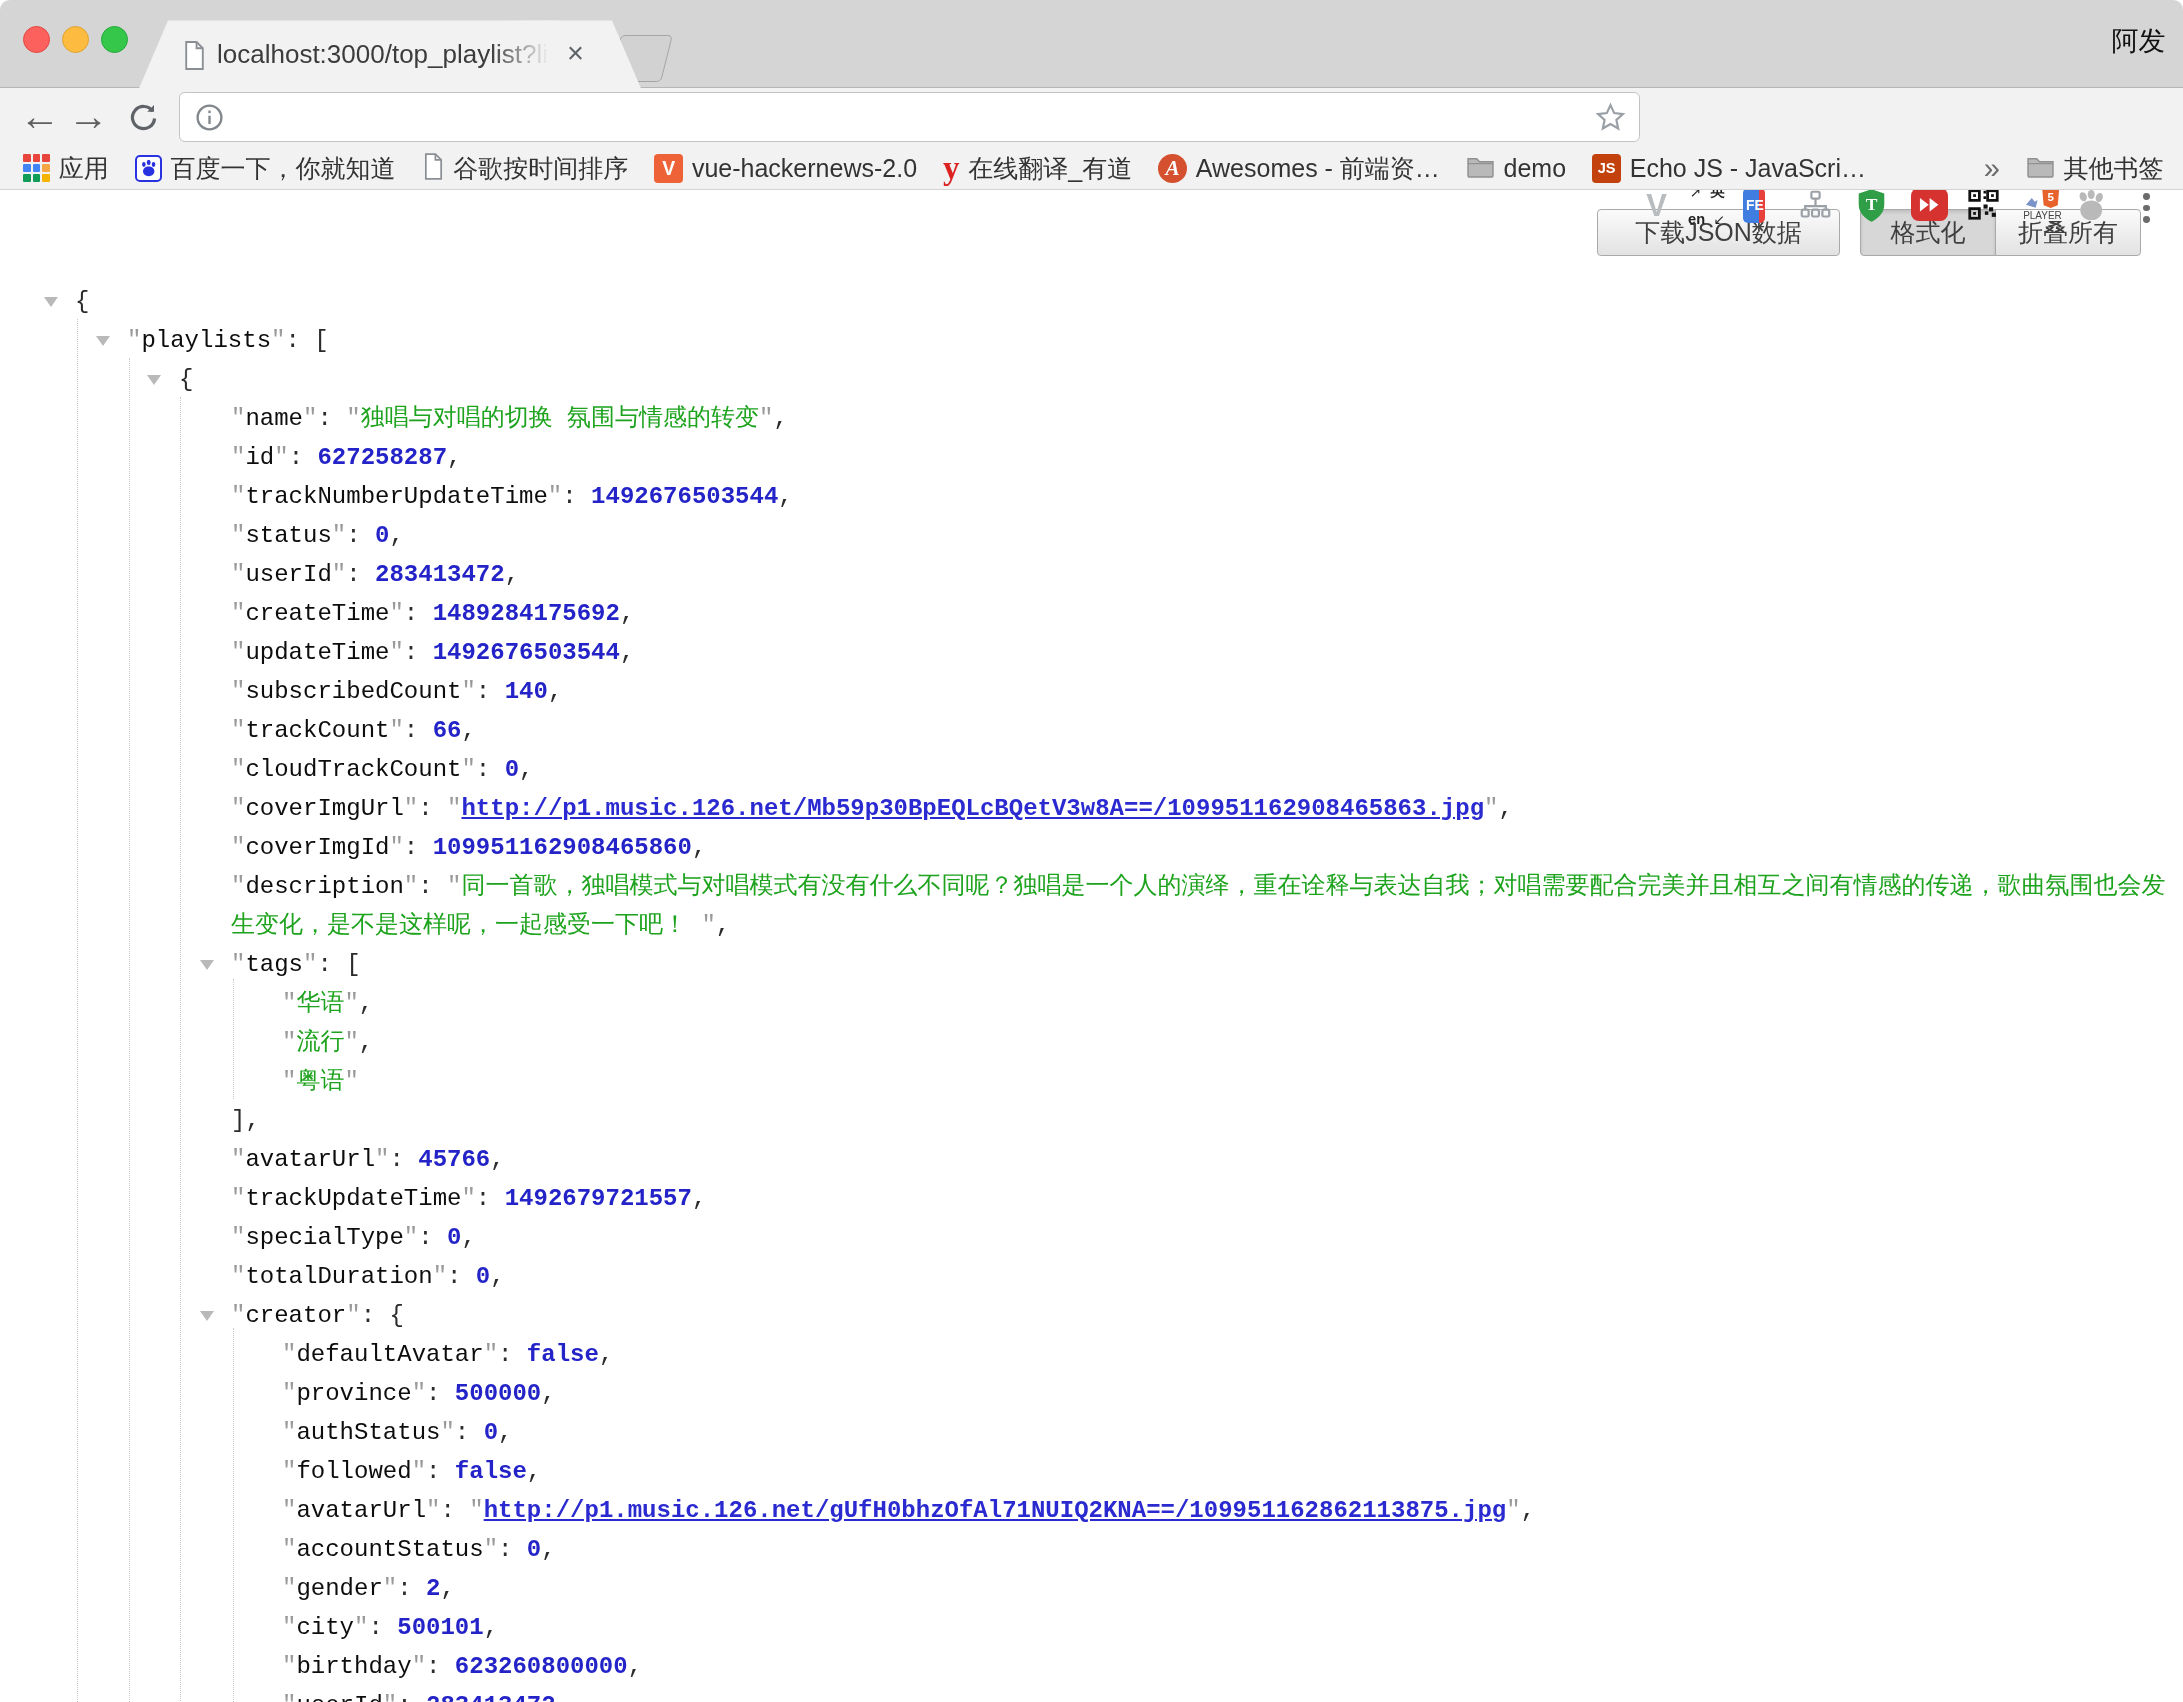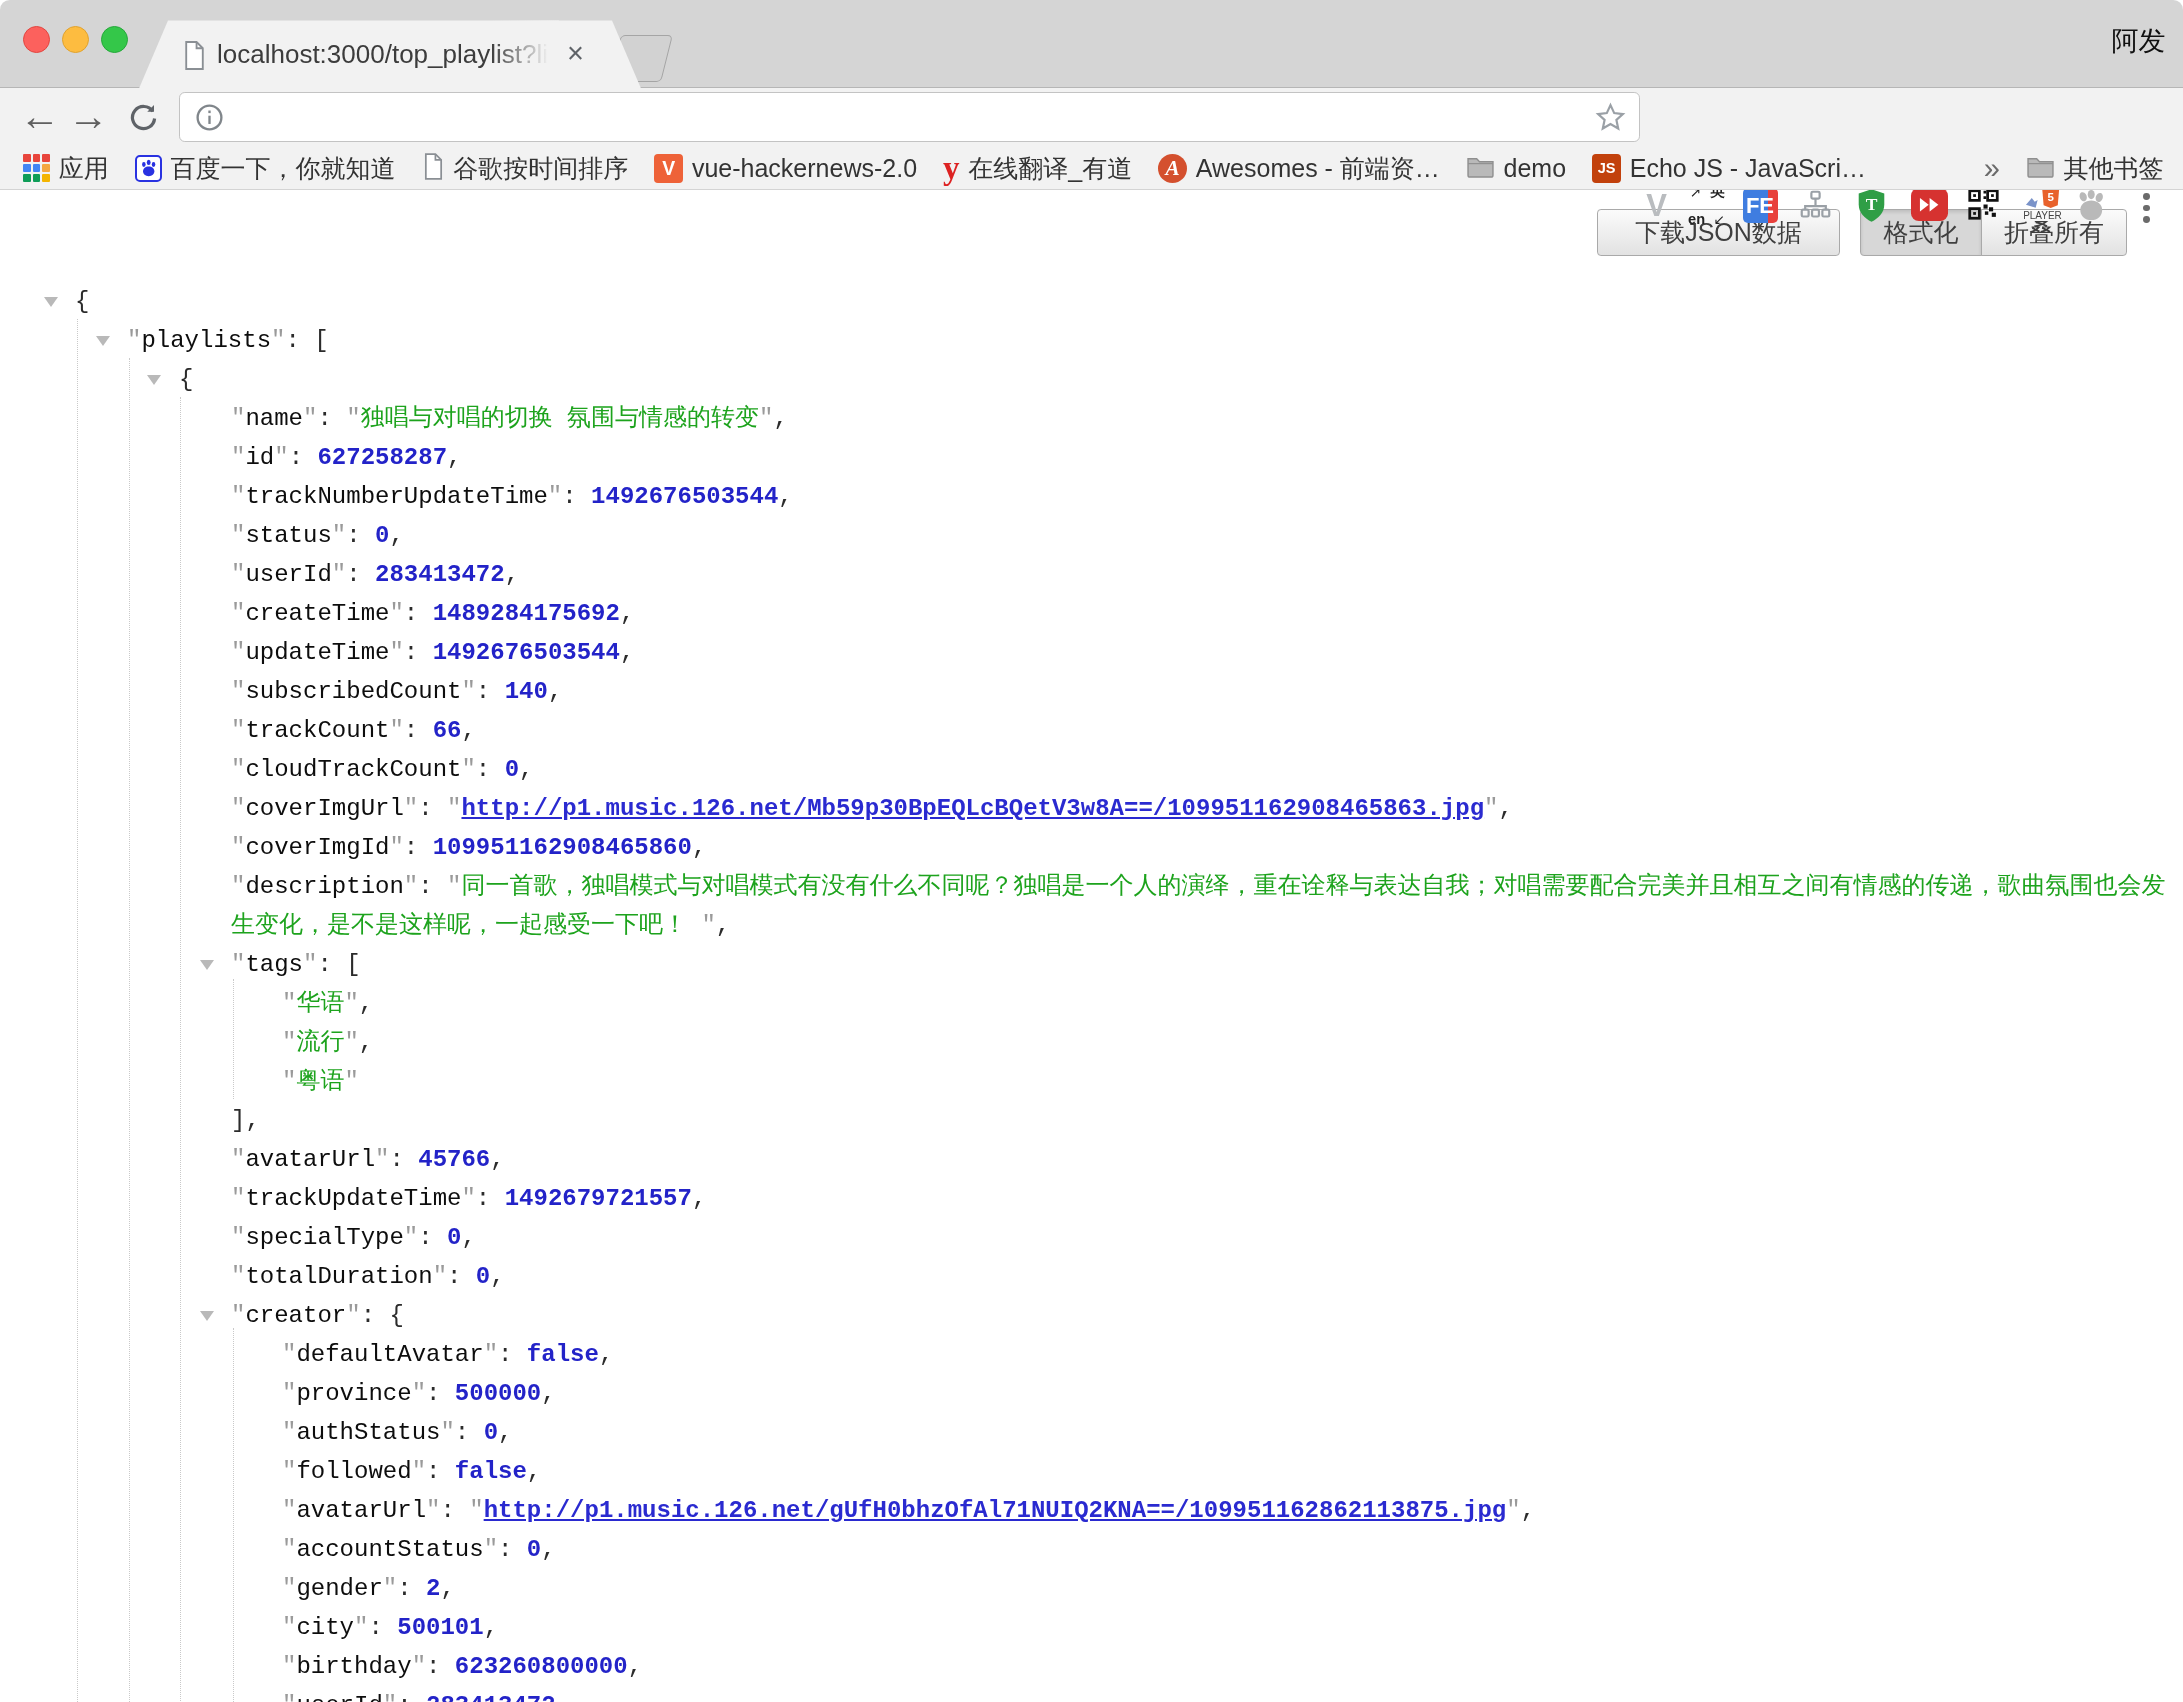--- a/index.html
+++ b/index.html
@@ -35,22 +35,22 @@
   .url-text{position:absolute;left:56px;top:0;height:49px;line-height:49px;font-size:29px;white-space:nowrap;}
   .url-host{color:#1b1b1b;} .url-rest{color:#8b8b8b;}
   .star-icon{position:absolute;right:11.6px;top:7.8px;}
   .ext{position:absolute;top:100px;width:33px;height:35px;z-index:3;}
   .vue-ext{font-size:31px;font-weight:bold;color:#b9bcbf;line-height:35px;text-align:center;}
   .translate-ext{font-size:14.6px;color:#222;}
   .translate-ext .zh{position:absolute;right:-1.9px;top:-5.8px;font-weight:bold;}
   .translate-ext .en{position:absolute;left:-1.9px;bottom:-3.9px;font-weight:bold;}
   .translate-ext .ar1{position:absolute;left:0;top:-3.9px;font-size:13.6px;}
   .translate-ext .ar2{position:absolute;right:-1.9px;bottom:-3.9px;font-size:13.6px;}
-  .fe-ext{width:35px;height:35px;border-radius:4.9px;background:linear-gradient(90deg,#3f7de0 72%,#e8413c 72%);
-       color:#fff;font-weight:bold;font-size:22px;text-align:left;line-height:35px;padding-left:2.9px;box-sizing:border-box;}
+  .fe-ext{width:22px;height:35px;border-radius:4.9px;background:linear-gradient(90deg,#3f7de0 72%,#e8413c 72%);
+       color:#fff;font-weight:bold;font-size:14px;text-align:left;line-height:35px;padding-left:2.9px;box-sizing:border-box;}
   .ff-ext{width:37px;height:33px;border-radius:7.8px;background:#d63230;display:flex;align-items:center;justify-content:center;}
   .h5-ext{width:47px;text-align:center;top:97px;}
   .h5-row{display:flex;align-items:flex-end;justify-content:center;gap:1.9px;height:25px;}
   .h5-player-label{font-size:10px;color:#444;letter-spacing:0px;}
   .menu-dots{width:11.6px;}
   .dot{width:6.8px;height:6.8px;border-radius:50%;background:#6b6b6b;margin:4.9px auto;}
   
   .bookmarks{position:absolute;left:0;top:147px;width:2183px;height:43px;background:#f2f2f2;
        border-bottom:1px solid #d4d4d4;display:flex;align-items:center;padding:0 19.4px 0 23px;box-sizing:border-box;gap:26px;z-index:2;}
   .bm{display:flex;align-items:center;gap:8.7px;white-space:nowrap;}
@@ -66,21 +66,21 @@
        font-family:"Liberation Serif","DejaVu Serif",serif;font-style:italic;font-weight:bold;font-size:21.3px;line-height:29px;}
   .js-bm{background:#c2410c;font-size:14.6px;line-height:29px;}
   .bm-spacer{flex:1;}
   .chevron{font-size:29px;color:#6b6b6b;}
   
   .content{position:absolute;left:0;top:191px;right:0;bottom:0;background:#fff;overflow:hidden;}
   .btn{height:47px;border:1px solid #a9a9a9;border-radius:3.9px;background:linear-gradient(#fbfbfb,#e2e2e2);
        font-size:25px;color:#3f3f3f;font-family:inherit;box-sizing:border-box;}
   .btn-download{position:absolute;left:1597px;top:17.5px;width:243px;}
   .btn-group{position:absolute;left:1860px;top:17.5px;display:flex;}
-  .btn-format{width:122px;border-radius:3.9px 0 0 3.9px;background:#d7d7d7;box-shadow:inset 0 1.9px 3.9px rgba(0,0,0,.12);}
+  .btn-format{width:136px;border-radius:3.9px 0 0 3.9px;background:#d7d7d7;box-shadow:inset 0 1.9px 3.9px rgba(0,0,0,.12);}
   .btn-collapse{width:146px;border-radius:0 3.9px 3.9px 0;margin-left:-1px;}
   #json-area{position:absolute;left:0;top:0;right:0;bottom:0;padding-top:91px;
        font-family:"Liberation Mono","DejaVu Sans Mono",monospace;font-size:24px;}
   .jrow{position:relative;line-height:39px;white-space:pre-wrap;word-break:break-all;padding-right:7.8px;box-sizing:border-box;}
   .tri{position:absolute;top:14.6px;width:0;height:0;border-left:7.8px solid transparent;
        border-right:7.8px solid transparent;border-top:10.7px solid #b9b9b9;}
   .q{color:#9a9a9a;} .k{color:#0d0d0d;} .p{color:#2b2b2b;}
   .s{color:#1da31d;} .n,.b{color:#2323c8;font-weight:bold;}
   a.l{color:#2a2ad0;font-weight:bold;text-decoration:underline;}
   .guide{position:absolute;width:0;border-left:1.9px dotted #c9c9c9;}

